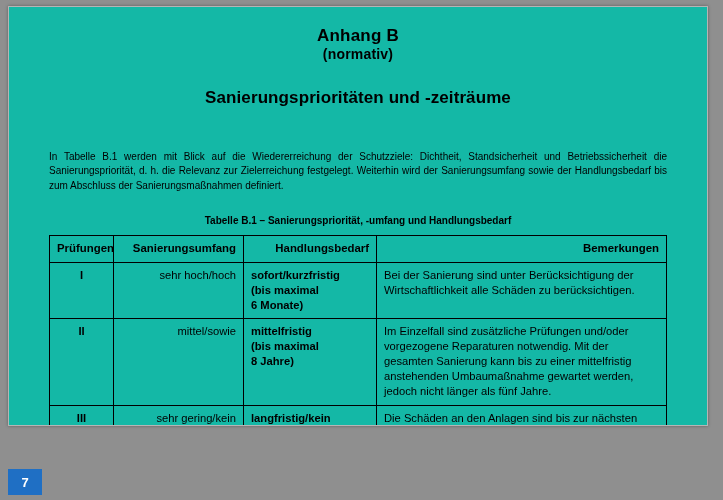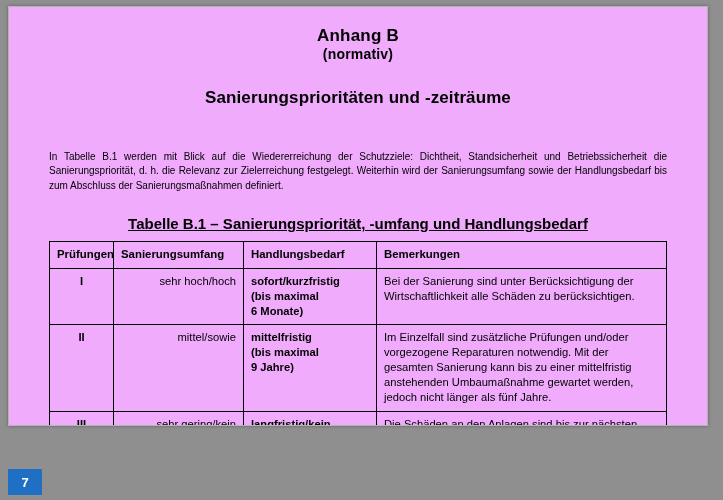--- a/index.html
+++ b/index.html
@@ -12,21 +12,21 @@
     height: 500px;
     font-family: "Liberation Sans", sans-serif;
     overflow: hidden;
   }
   .page {
     position: absolute;
     left: 8px;
     top: 6px;
     width: 700px;
     height: 420px;
-    background: #f0abfc;
+    background: #14b8a6;
     border: 1px solid #b5b5b5;
     box-shadow: 0 0 3px rgba(0,0,0,0.35);
     box-sizing: border-box;
     overflow: hidden;
   }
   .content {
     position: relative;
     padding: 0 40px;
     height: 100%;
     box-sizing: border-box;
@@ -56,41 +56,40 @@
   .intro {
     margin-top: 42px;
     font-size: 10px;
     line-height: 1.45;
     text-align: justify;
     color: #000;
   }
   .table-caption {
     margin-top: 22px;
     text-align: center;
-    font-size: 15px;
+    font-size: 10px;
     font-weight: bold;
-    text-decoration: underline;
   }
   table.prio {
     margin-top: 9px;
     border-collapse: collapse;
     width: 100%;
     table-layout: fixed;
   }
   table.prio th, table.prio td {
     border: 1px solid #000;
     vertical-align: top;
     padding: 5px 7px;
     font-size: 11.2px;
     line-height: 1.35;
   }
   table.prio thead th {
     font-weight: bold;
     font-size: 11.4px;
-    text-align: left;
+    text-align: right;
     padding: 5px 7px;
     vertical-align: middle;
   }
   table.prio thead th.c0 { text-align: center; }
   col.c0 { width: 64px; }
   col.c1 { width: 130px; }
   col.c2 { width: 133px; }
   col.c3 { width: auto; }
   td.c0 {
     text-align: center;
@@ -157,21 +156,21 @@
           <td class="c2 nowrap-pre">sofort/kurzfristig
 (bis maximal
 6 Monate)</td>
           <td class="c3">Bei der Sanierung sind unter Berücksichtigung der Wirtschaftlichkeit alle Schäden zu berücksichtigen.</td>
         </tr>
         <tr>
           <td class="c0">II</td>
           <td class="c1">mittel/sowie</td>
           <td class="c2 nowrap-pre">mittelfristig
 (bis maximal
-9 Jahre)</td>
+8 Jahre)</td>
           <td class="c3">Im Einzelfall sind zusätzliche Prüfungen und/oder vorgezogene Reparaturen notwendig. Mit der gesamten Sanierung kann bis zu einer mittelfristig anstehenden Umbaumaßnahme gewartet werden, jedoch nicht länger als fünf Jahre.</td>
         </tr>
         <tr>
           <td class="c0">III</td>
           <td class="c1">sehr gering/kein</td>
           <td class="c2 nowrap-pre">langfristig/kein
 (nächste
 Wiederholungs-
 prüfung)</td>
           <td class="c3">Die Schäden an den Anlagen sind bis zur nächsten wiederkehrenden Prüfung nach Tabelle 2, soweit die zuständige Behörde keine anderen Regelungen getroffen hat, zu sanieren.</td>

